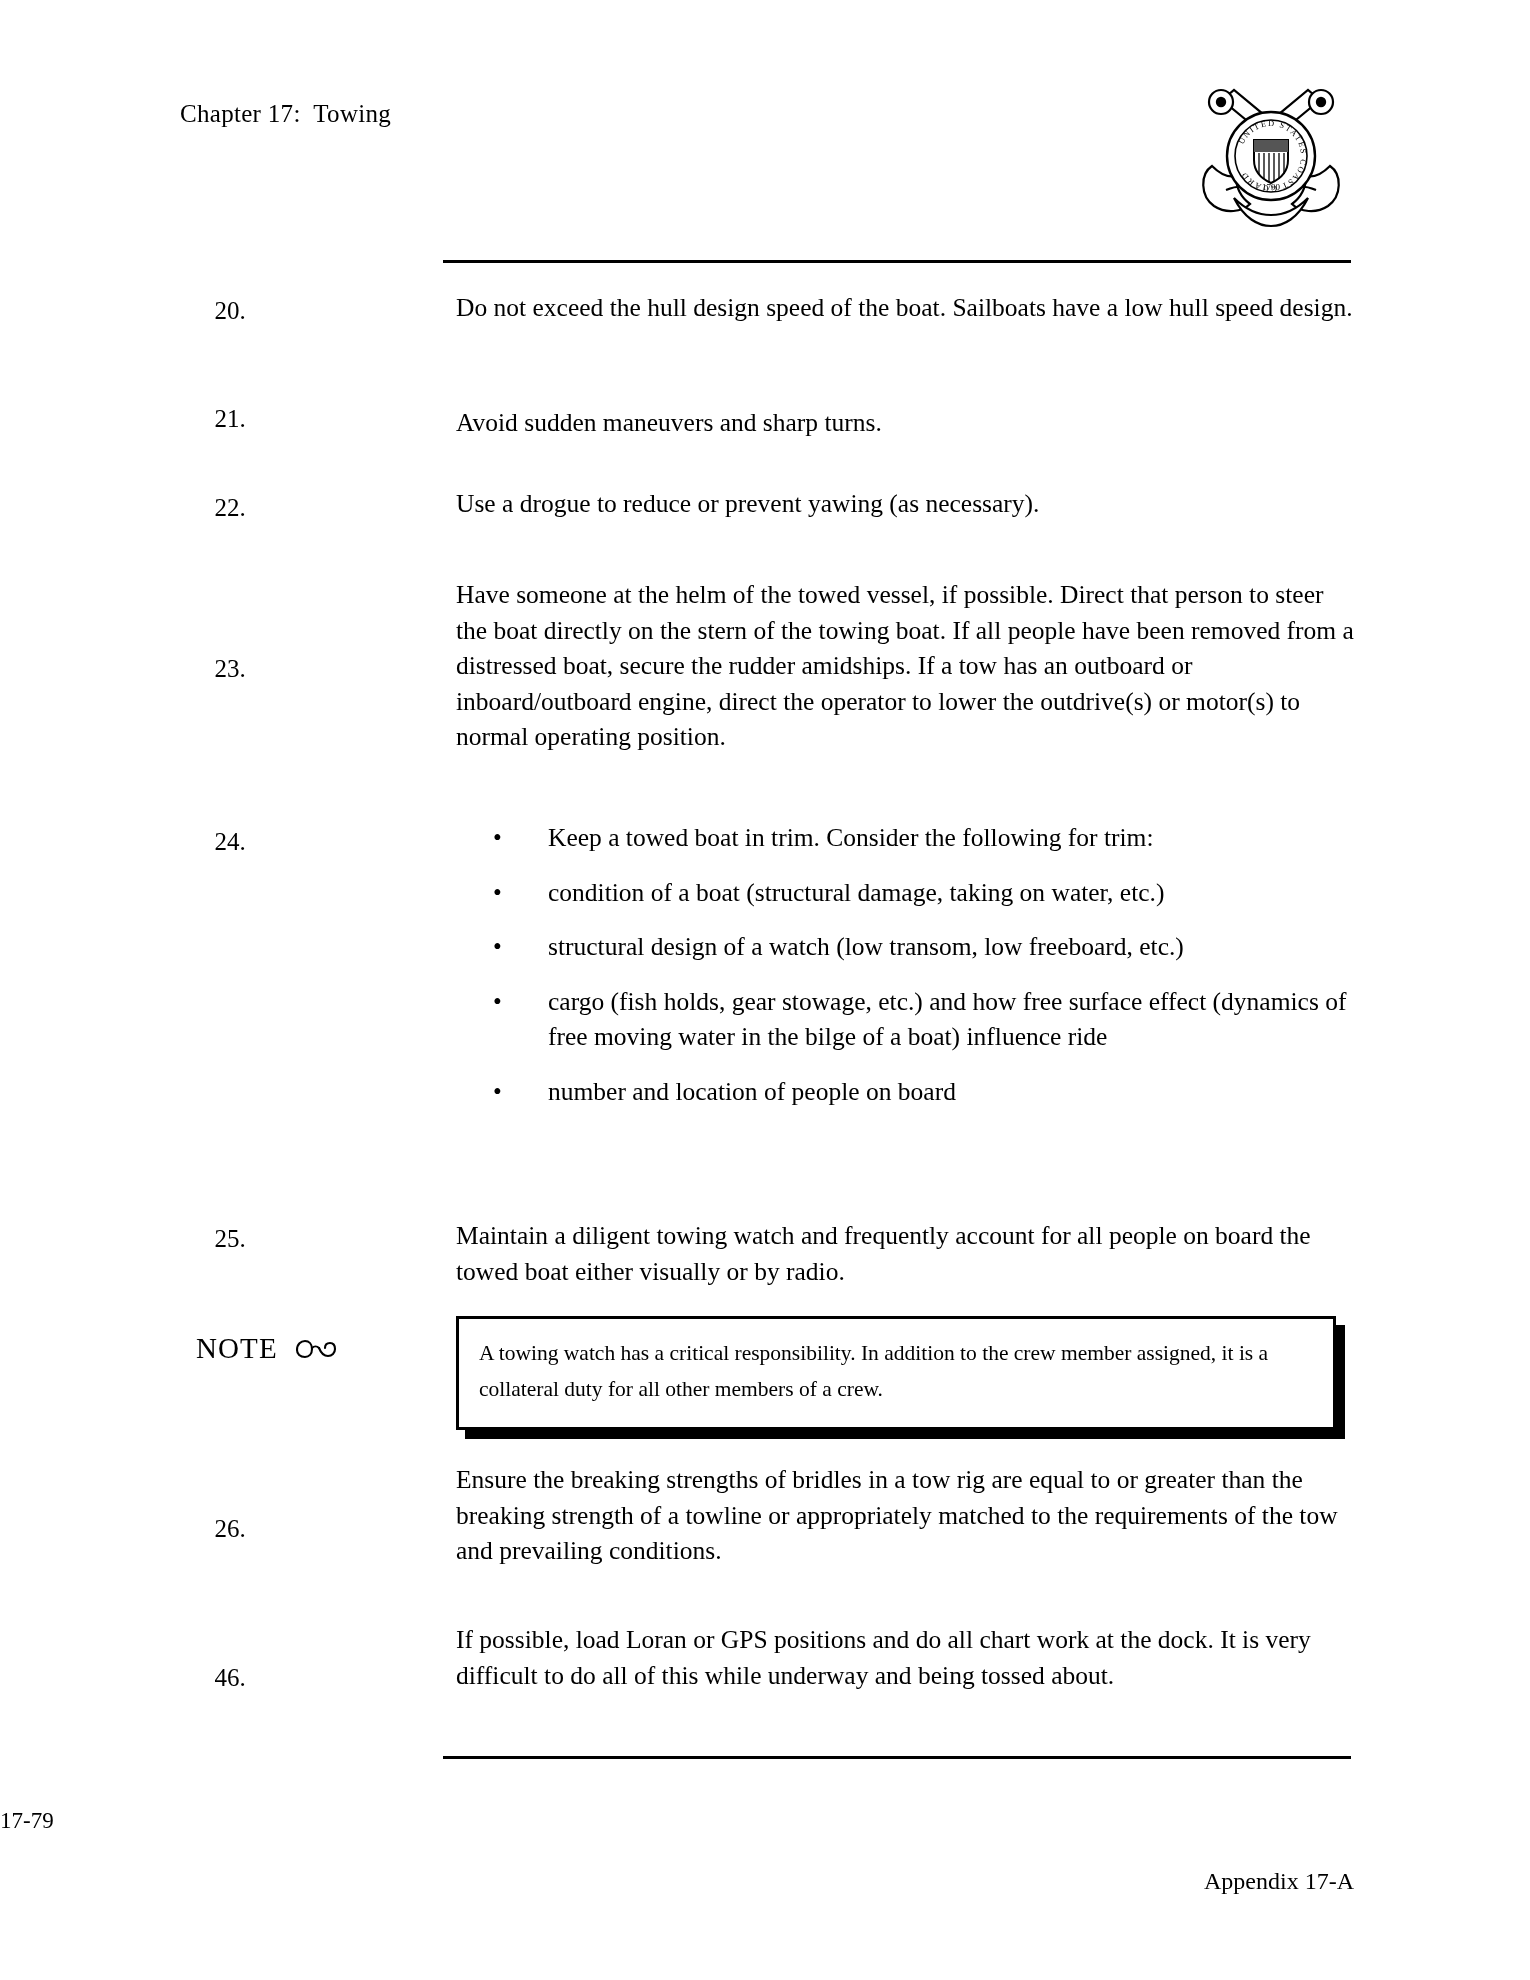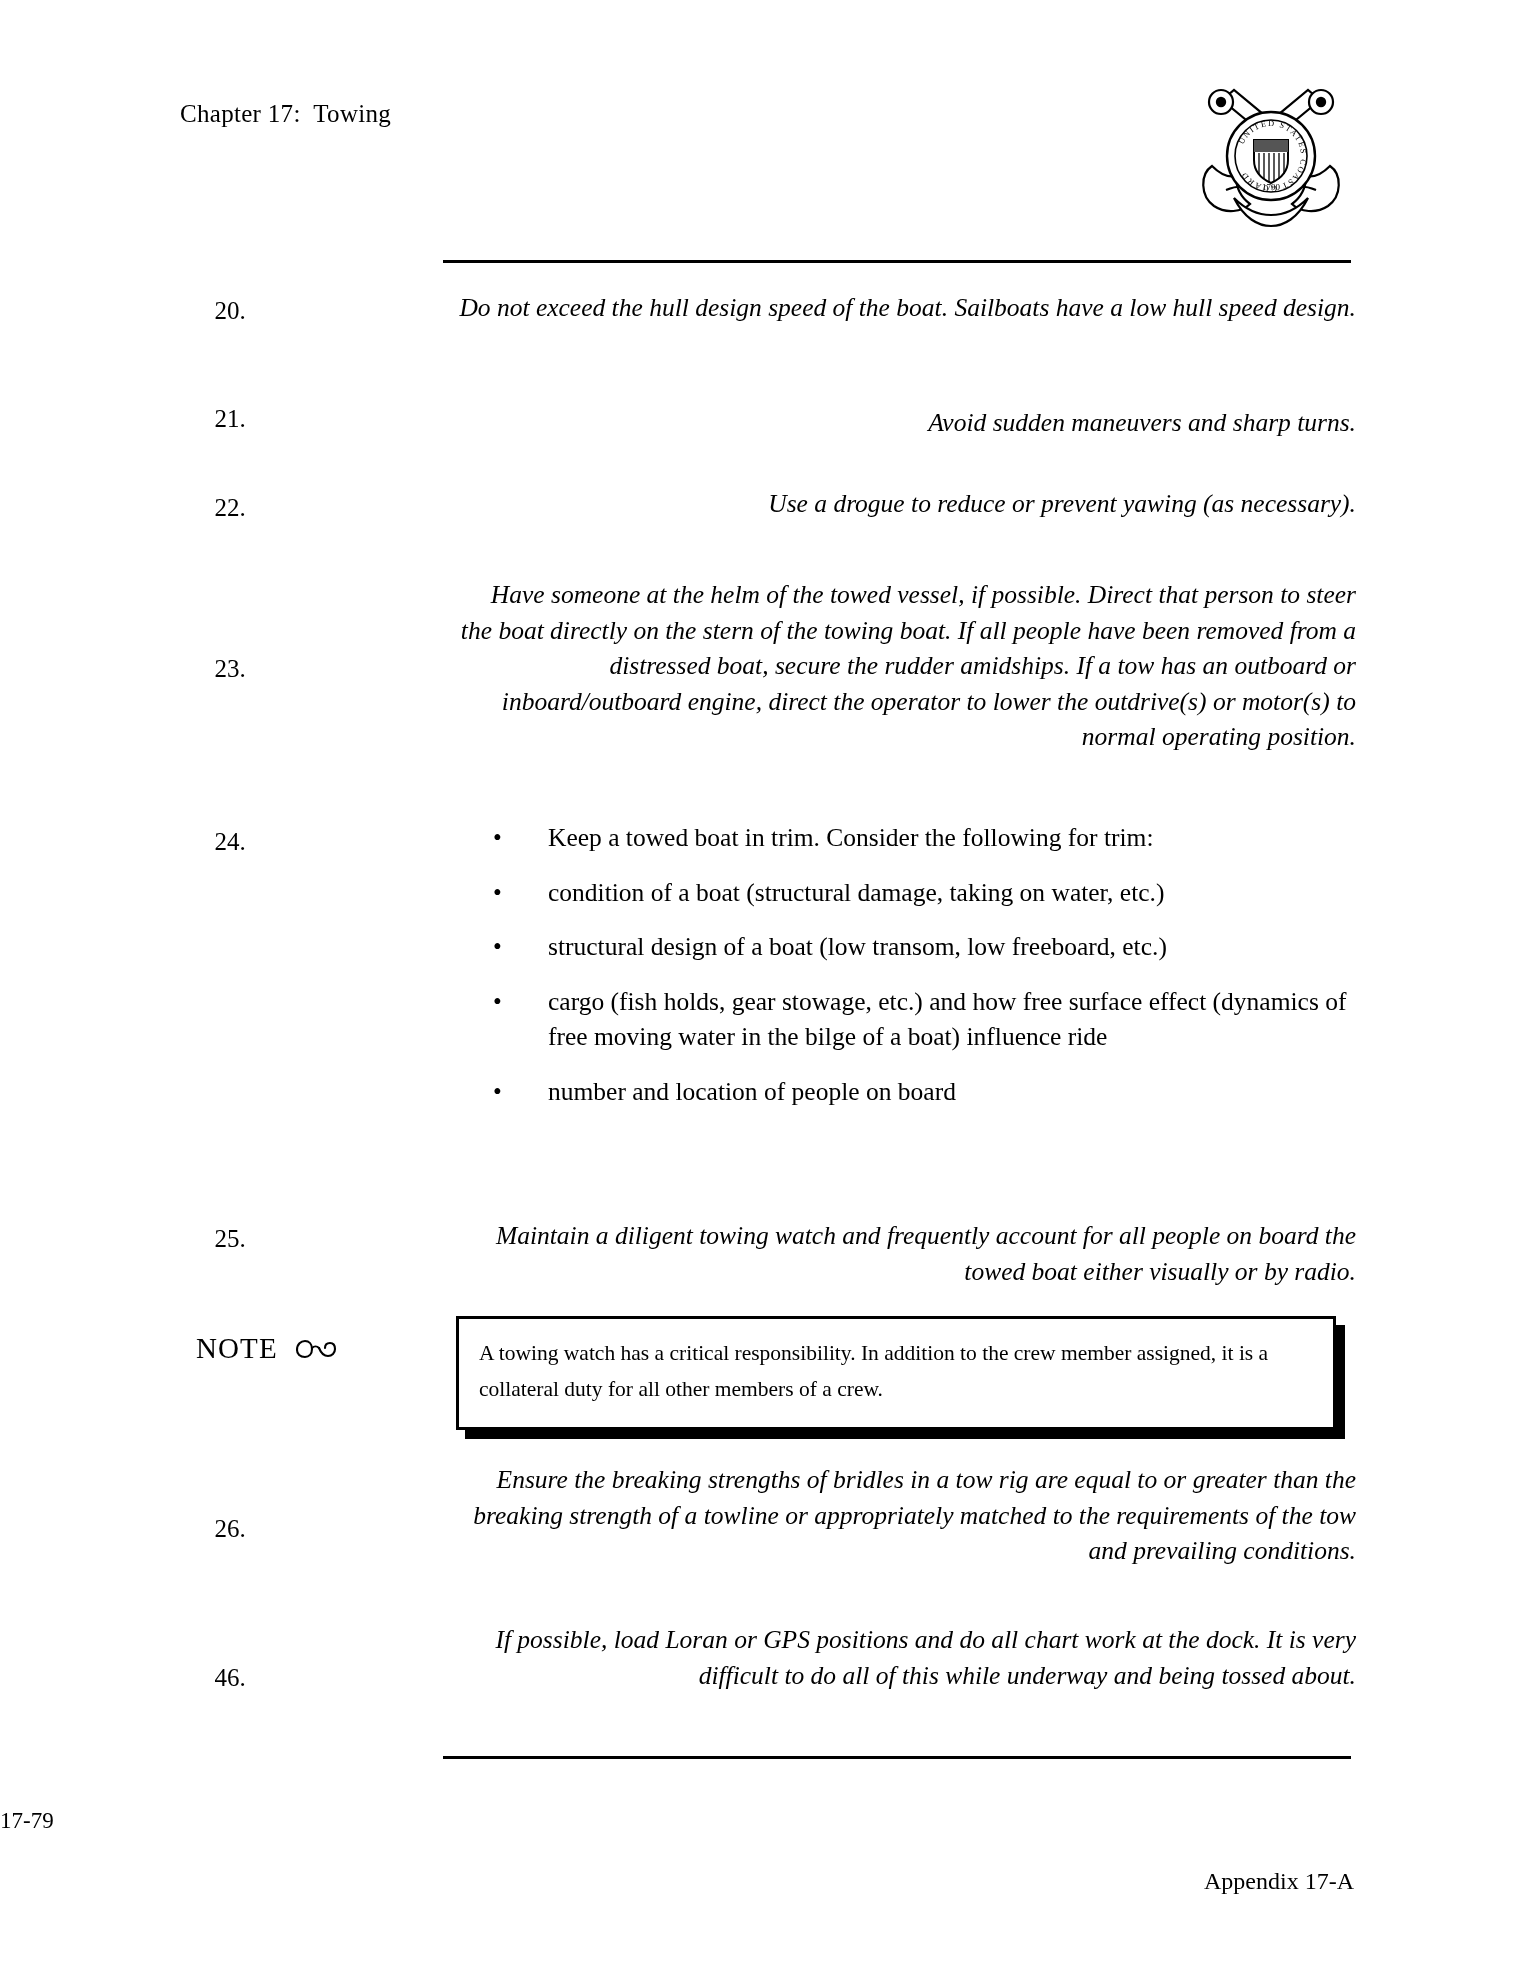--- a/index.html
+++ b/index.html
@@ -65,22 +65,21 @@
     left: 170px;
     text-align: center;
     font-size: 25px;
   }
   .item-body {
     position: absolute;
     left: 456px;
     width: 900px;
     font-size: 25.5px;
     line-height: 35.5px;
-    text-align: right;
-    font-style: italic;
+    text-align: left;
   }
 
   
   .bullet-list {
     position: absolute;
     left: 456px;
     width: 910px;
     margin: 0;
     padding: 0;
     list-style: none;
@@ -285,21 +284,21 @@
     <li class="bullet-li">
       <span class="bullet-dot">•</span>
       <span>Keep a towed boat in trim. Consider the following for trim:</span>
     </li>
     <li class="bullet-li">
       <span class="bullet-dot">•</span>
       <span>condition of a boat (structural damage, taking on water, etc.)</span>
     </li>
     <li class="bullet-li">
       <span class="bullet-dot">•</span>
-      <span>structural design of a boat (low transom, low freeboard, etc.)</span>
+      <span>structural design of a watch (low transom, low freeboard, etc.)</span>
     </li>
     <li class="bullet-li">
       <span class="bullet-dot">•</span>
       <span>cargo (fish holds, gear stowage, etc.) and how free surface effect (dynamics of free moving water in the bilge of a boat) influence ride</span>
     </li>
     <li class="bullet-li">
       <span class="bullet-dot">•</span>
       <span>number and location of people on board</span>
     </li>
   </ul>

